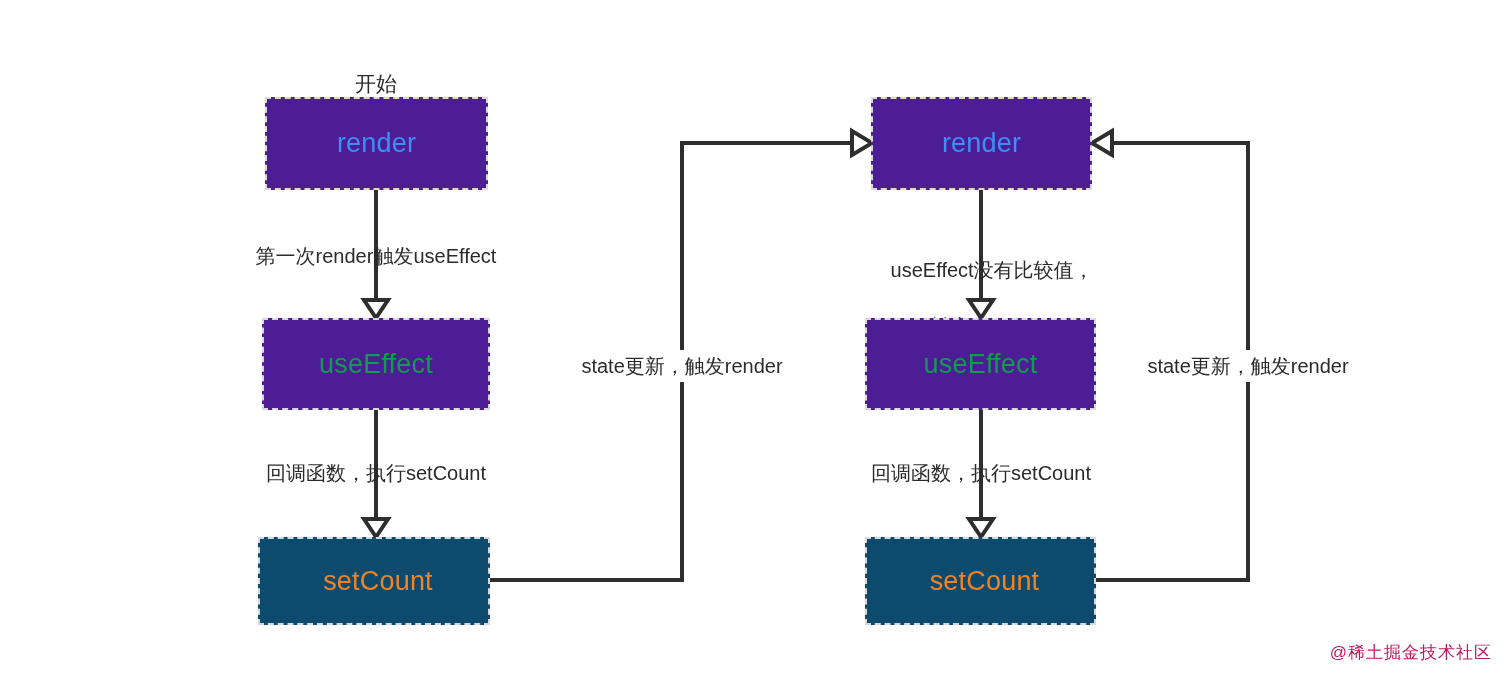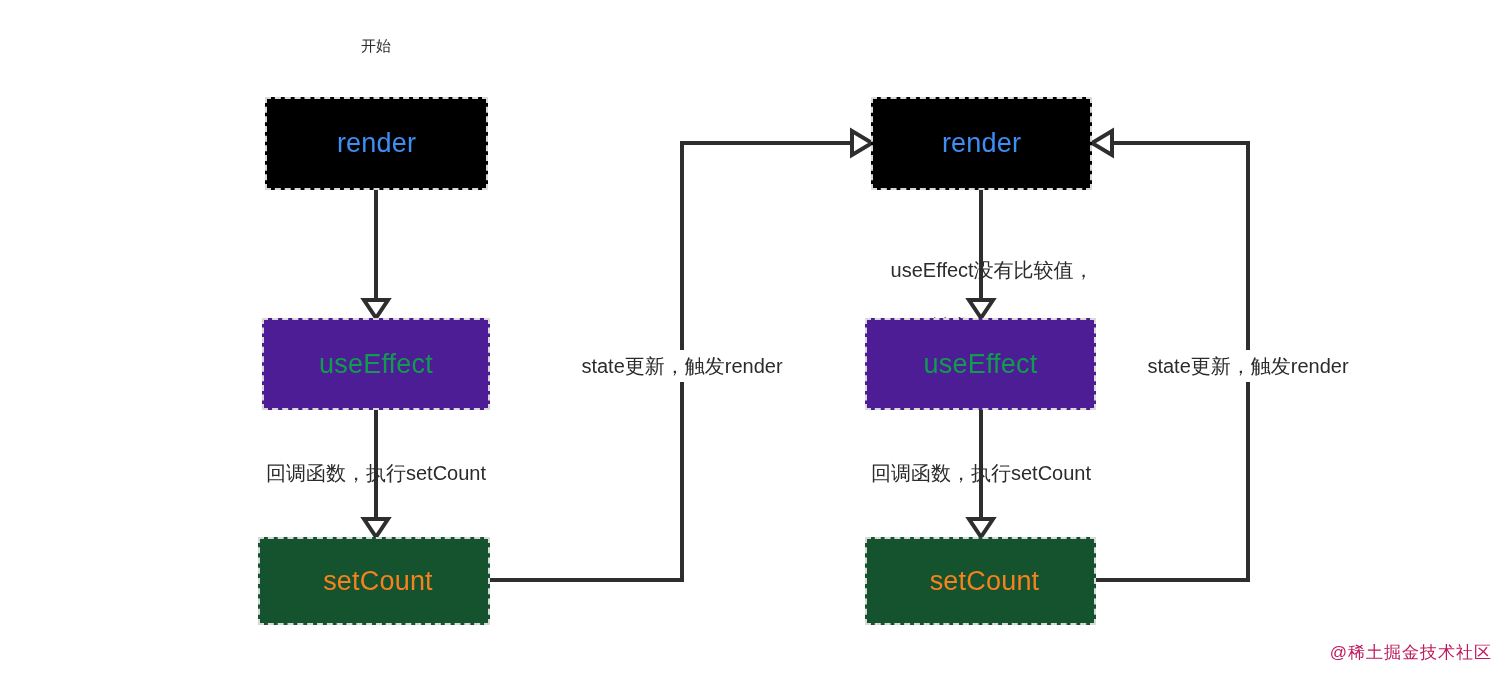--- a/index.html
+++ b/index.html
@@ -9,33 +9,34 @@
     overflow:hidden;position:relative;
   }
   #canvas{position:absolute;left:0;top:0;width:1512px;height:684px;}
 
   .node{
     position:absolute;box-sizing:border-box;
     border:2px dashed #d9d9d9;
     display:flex;align-items:center;justify-content:center;
     font-size:27px;letter-spacing:.2px;
   }
-  .node.render   {background:#000000;color:#3d8ef5;}
+  .node.render   {background:#4c1d95;color:#3d8ef5;}
   .node.useeffect{background:#4c1d95;color:#119b4e;}
-  .node.setcount {background:#14532d;color:#f5821f;padding-left:8px;}
+  .node.setcount {background:#0c4a6e;color:#f5821f;padding-left:8px;}
 
   .label{
     position:absolute;color:#2b2b2b;font-size:20px;line-height:28px;
     white-space:pre;text-align:center;
   }
   .label.center{transform:translateX(-50%);}
 
   .start-label{
-    position:absolute;color:#2b2b2b;font-size:15px;
+    position:absolute;color:#2b2b2b;font-size:21px;
     transform:translateX(-50%);
+    margin-top:33px;
   }
 
   .watermark{
     position:absolute;right:20px;bottom:20px;
     color:#be185d;font-size:17px;letter-spacing:1px;
     user-select:none;
   }
 
   svg.edges{position:absolute;left:0;top:0;width:1512px;height:684px;
     pointer-events:none;}
@@ -83,20 +84,21 @@
     <g>
       <path d="M1096,580 L1248,580 L1248,143 L1112,143"></path>
       <path d="M1112,131 L1112,155 L1092,143 z" stroke="none" fill="#2e2e2e"></path>
     </g>
   </svg>
 
   <div class="start-label" style="left:376px;top:37px;">开始</div>
 
   <div class="node render" style="left:265px;top:97px;width:223px;height:93px;">render</div>
 
+  <div class="label center" style="left:376px;top:242px;">第一次render触发useEffect</div>
 
   <div class="node useeffect" style="left:262px;top:318px;width:228px;height:92px;">useEffect</div>
 
   <div class="label center" style="left:376px;top:459px;">回调函数，执行setCount</div>
 
   <div class="node setcount" style="left:258px;top:537px;width:232px;height:88px;">setCount</div>
 
   <div class="label center" style="left:682px;top:350px;background:#ffffff;padding:2px 4px;">state更新，触发render</div>
 
   <div class="node render" style="left:871px;top:97px;width:221px;height:93px;">render</div>

